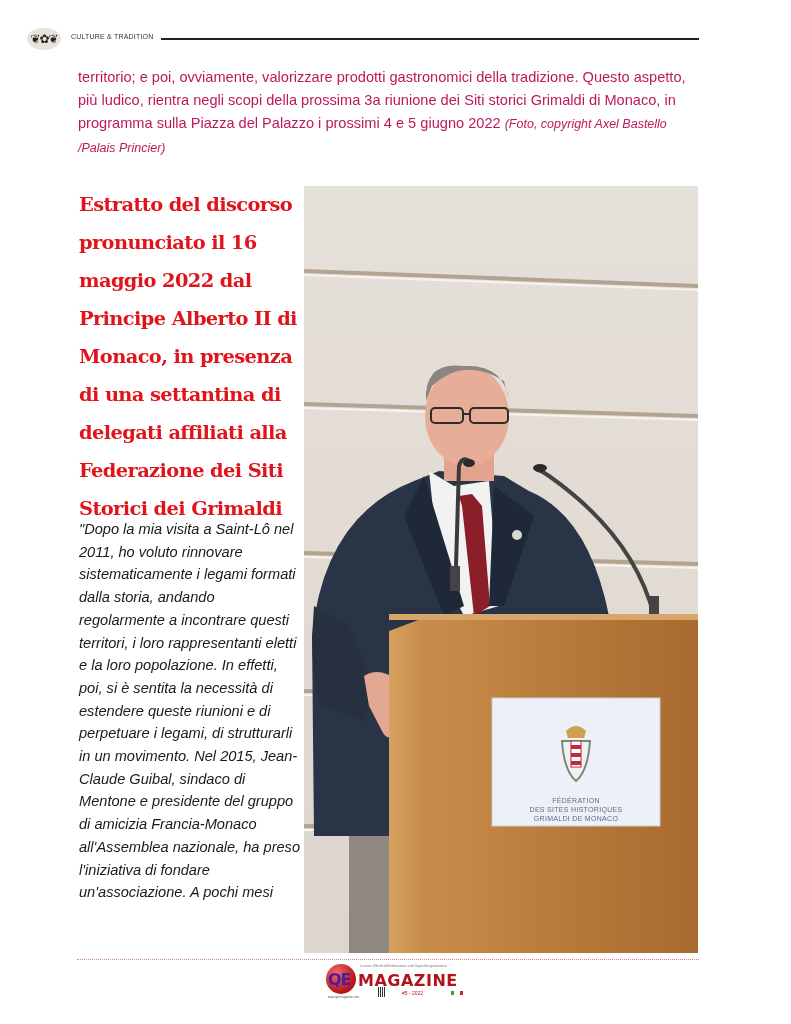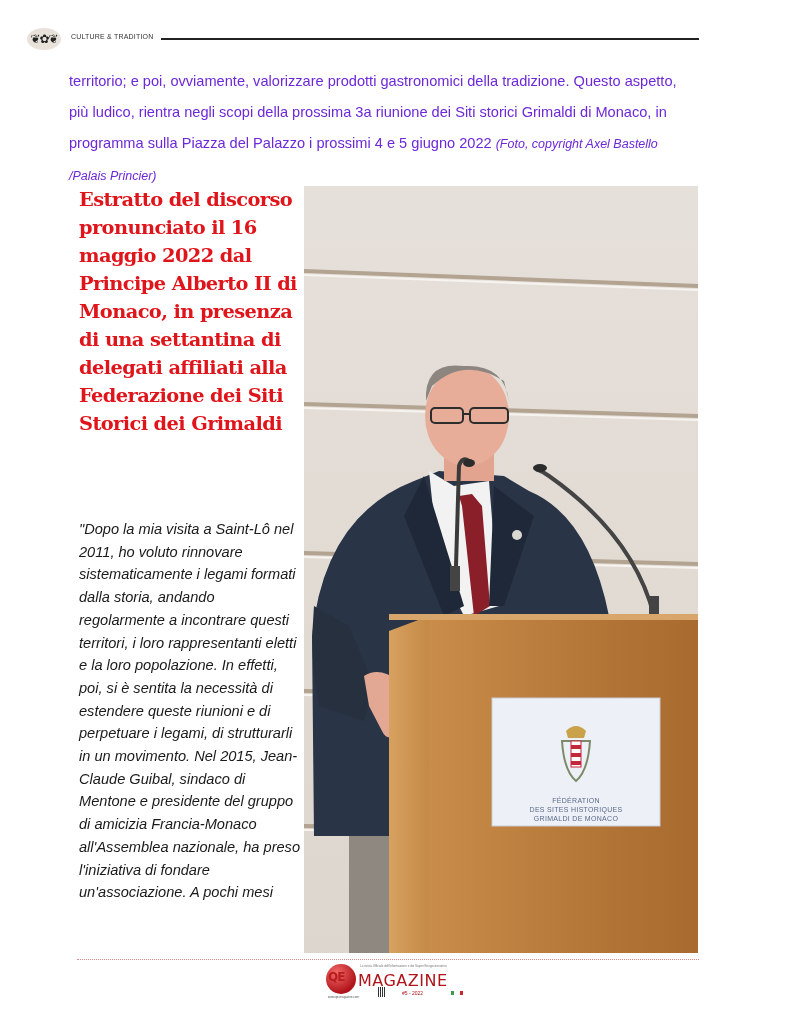--- a/index.html
+++ b/index.html
@@ -5,36 +5,36 @@
   * { margin: 0; padding: 0; box-sizing: border-box; }
   html, body { width: 791px; height: 1024px; background: #ffffff; overflow: hidden; }
   body { position: relative; font-family: "Liberation Sans", sans-serif; color: #111; }
 
   .header { position: absolute; left: 0; top: 25px; width: 791px; height: 30px; }
   .logo-circle { position: absolute; left: 27px; top: 3px; width: 34px; height: 22px; border-radius: 50%; background: #e8e2da; }
   .logo-orn { position: absolute; left: 24px; top: 6px; width: 40px; height: 16px; display: flex; align-items: center; justify-content: center; font-family: "DejaVu Serif", serif; font-size: 12px; color: #222; letter-spacing: -1px; }
   .section-label { position: absolute; left: 71px; top: 8px; font-size: 7px; color: #333; letter-spacing: 0.2px; }
   .header-rule { position: absolute; left: 161px; top: 13px; width: 538px; height: 2px; background: #222; }
 
-  .intro { position: absolute; left: 69px; top: 66px; width: 625px; font-size: 14.6px; line-height: 31px; color: #6d28d9; }
+  .intro { position: absolute; left: 78px; top: 66px; width: 625px; font-size: 14.6px; line-height: 23px; color: #be185d; }
   .intro .credit { font-style: italic; font-size: 12.5px; }
 
-  .headline { position: absolute; left: 79px; top: 186px; width: 225px; font-family: "DejaVu Serif", serif; font-weight: bold; color: #e0151b; font-size: 19.4px; line-height: 28px; letter-spacing: -0.6px; }
+  .headline { position: absolute; left: 79px; top: 186px; width: 225px; font-family: "DejaVu Serif", serif; font-weight: bold; color: #e0151b; font-size: 19.4px; line-height: 38px; letter-spacing: -0.6px; }
 
   .quote { position: absolute; left: 79px; top: 518px; width: 225px; font-style: italic; font-size: 14.6px; line-height: 22.7px; color: #1a1a1a; }
 
   .photo { position: absolute; left: 304px; top: 186px; width: 394px; height: 767px; overflow: hidden; background: #e4ded8; }
 
   .footer-rule { position: absolute; left: 77px; top: 959px; width: 622px; height: 0; border-top: 1px dotted #d58a8a; }
   .page-num { position: absolute; left: 55px; top: 984px; font-family: "DejaVu Sans Mono", monospace; font-size: 11px; color: #4ccf6a; margin-top: 43px; }
 
   .mag-logo { position: absolute; left: 326px; top: 963px; width: 140px; height: 36px; }
   .mag-ball { position: absolute; left: 0; top: 1px; width: 30px; height: 30px; border-radius: 50%; background: radial-gradient(circle at 35% 30%, #f36a6a, #b0141a 70%); }
-  .mag-qe { position: absolute; left: 2px; top: 7px; font-family: "DejaVu Sans", sans-serif; font-weight: bold; font-size: 12px; color: #b91c1c; letter-spacing: -1px; }
-  .mag-word { position: absolute; left: 32px; top: 8px; font-family: "DejaVu Sans", sans-serif; font-size: 16px; font-weight: normal; color: #b0141a; letter-spacing: 0.5px; text-align: right; }
+  .mag-qe { position: absolute; left: 2px; top: 7px; font-family: "DejaVu Sans", sans-serif; font-weight: bold; font-size: 16px; color: #4c1d95; letter-spacing: -1px; }
+  .mag-word { position: absolute; left: 32px; top: 8px; font-family: "DejaVu Sans", sans-serif; font-size: 16px; font-weight: bold; color: #b0141a; letter-spacing: 0.5px; text-align: right; }
   .mag-tag { position: absolute; left: 34px; top: 1px; font-size: 3px; color: #777; white-space: nowrap; }
   .mag-issue { position: absolute; left: 76px; top: 27px; font-size: 5px; color: #b0141a; }
   .mag-url { position: absolute; left: 2px; top: 32px; font-size: 3px; color: #555; }
   .mag-qr { position: absolute; left: 52px; top: 24px; width: 8px; height: 10px; background: repeating-linear-gradient(90deg, #333 0 1px, #fff 1px 2px); }
   .mag-flag { position: absolute; left: 125px; top: 28px; width: 12px; height: 4px; display: flex; gap: 2px; }
   .mag-flag span { width: 4px; height: 4px; }
 </style>
 </head>
 <body>
 

